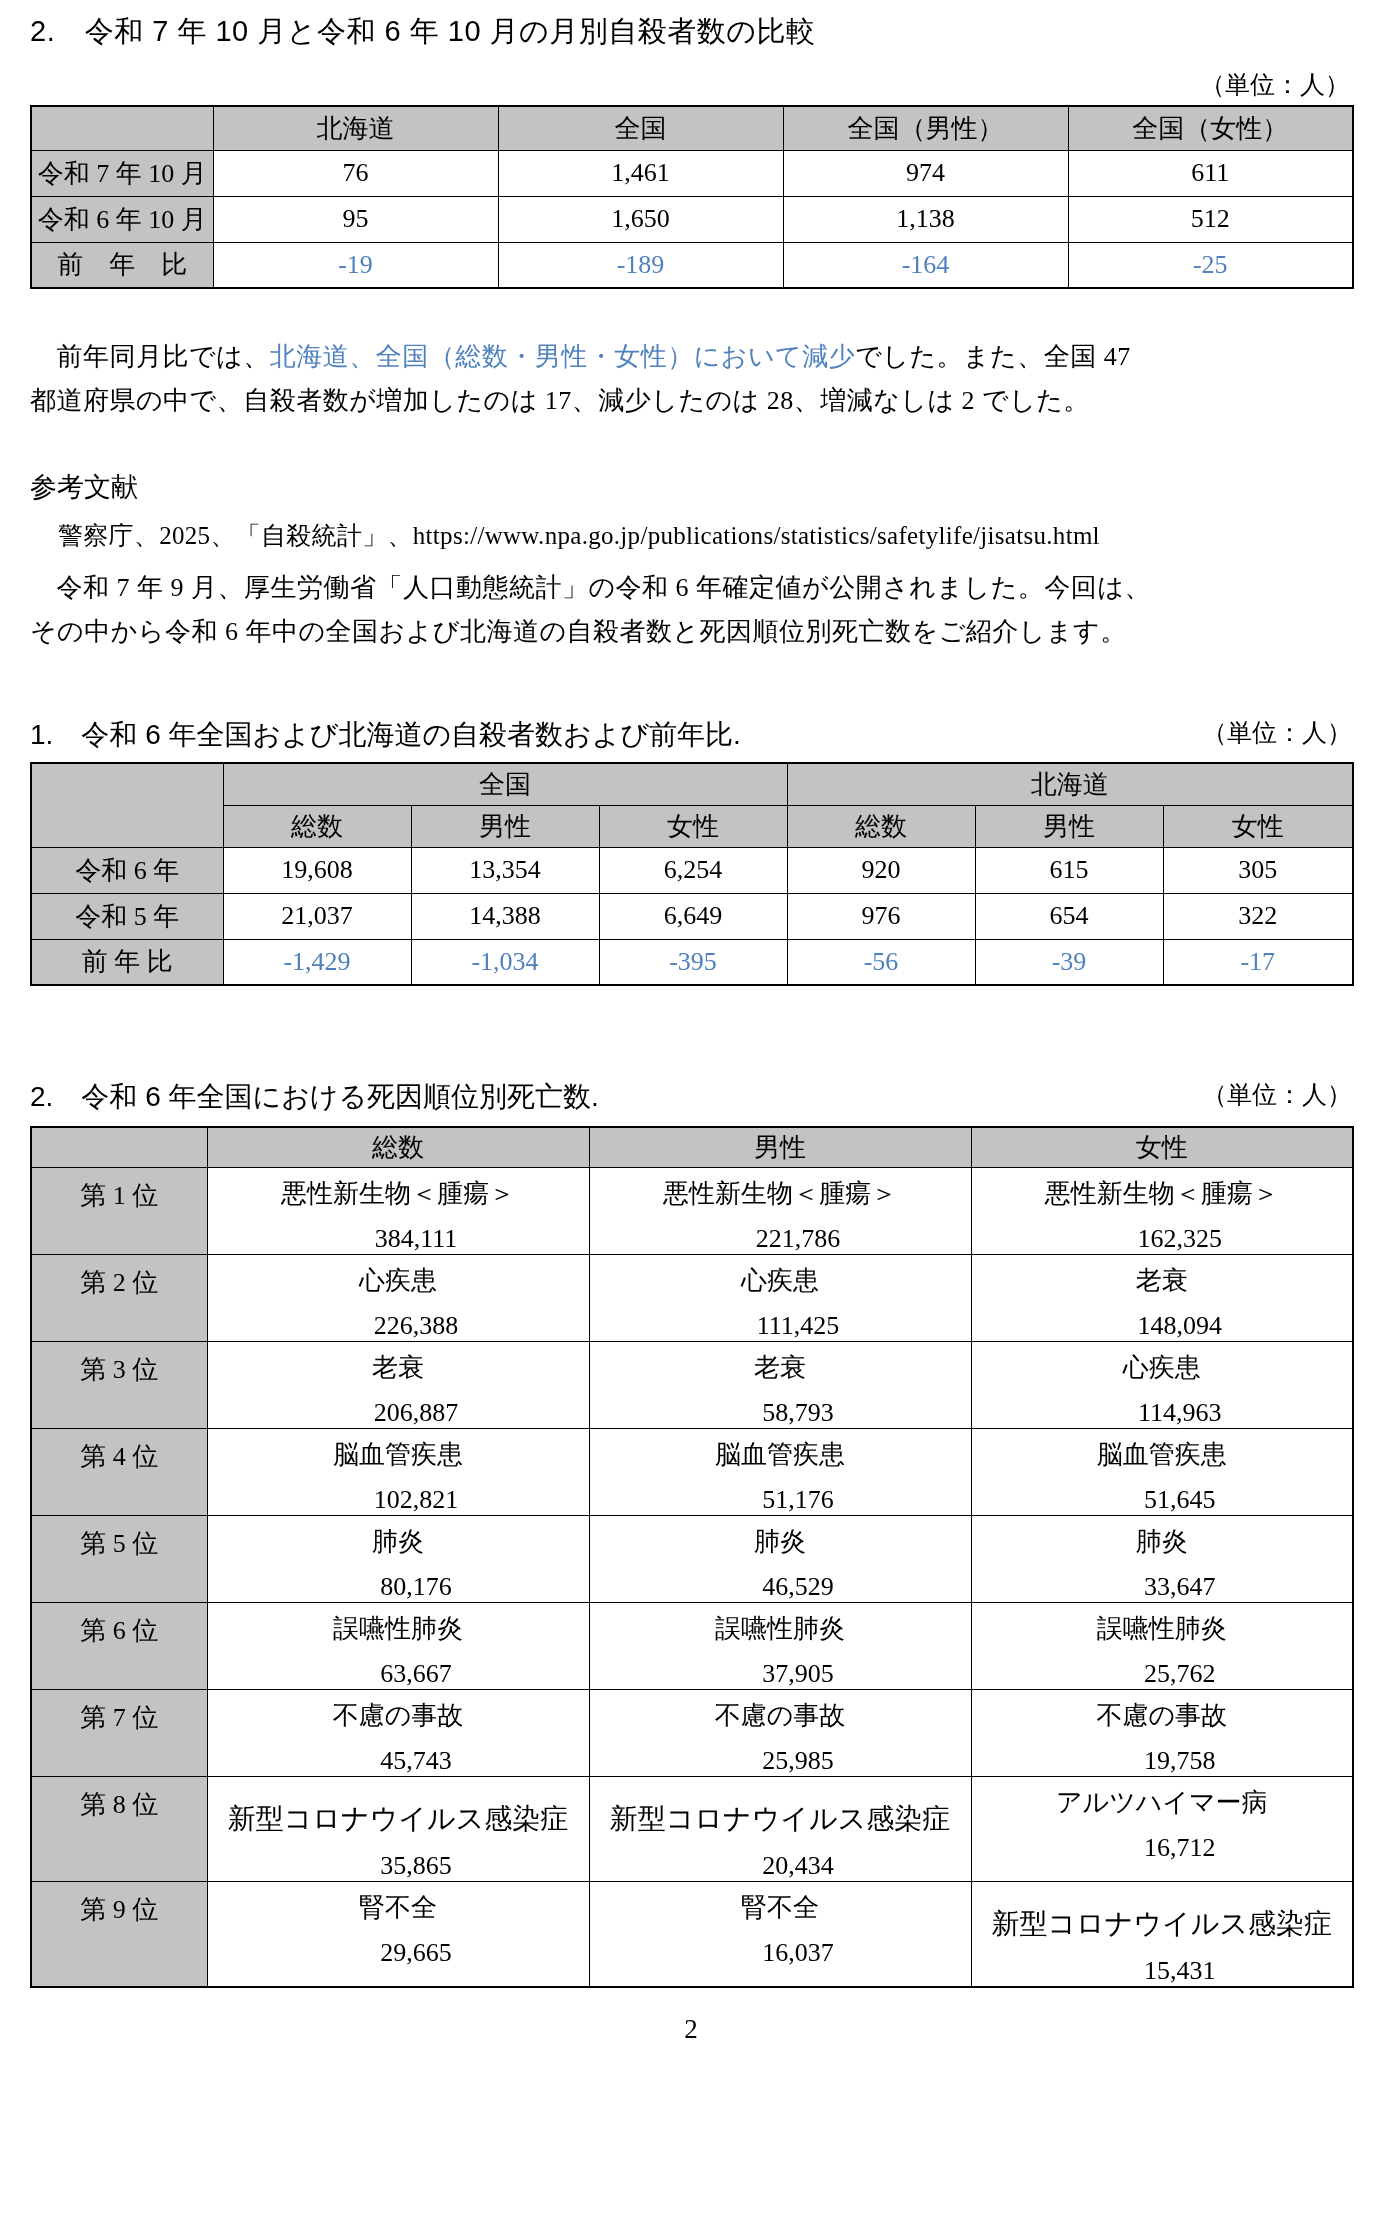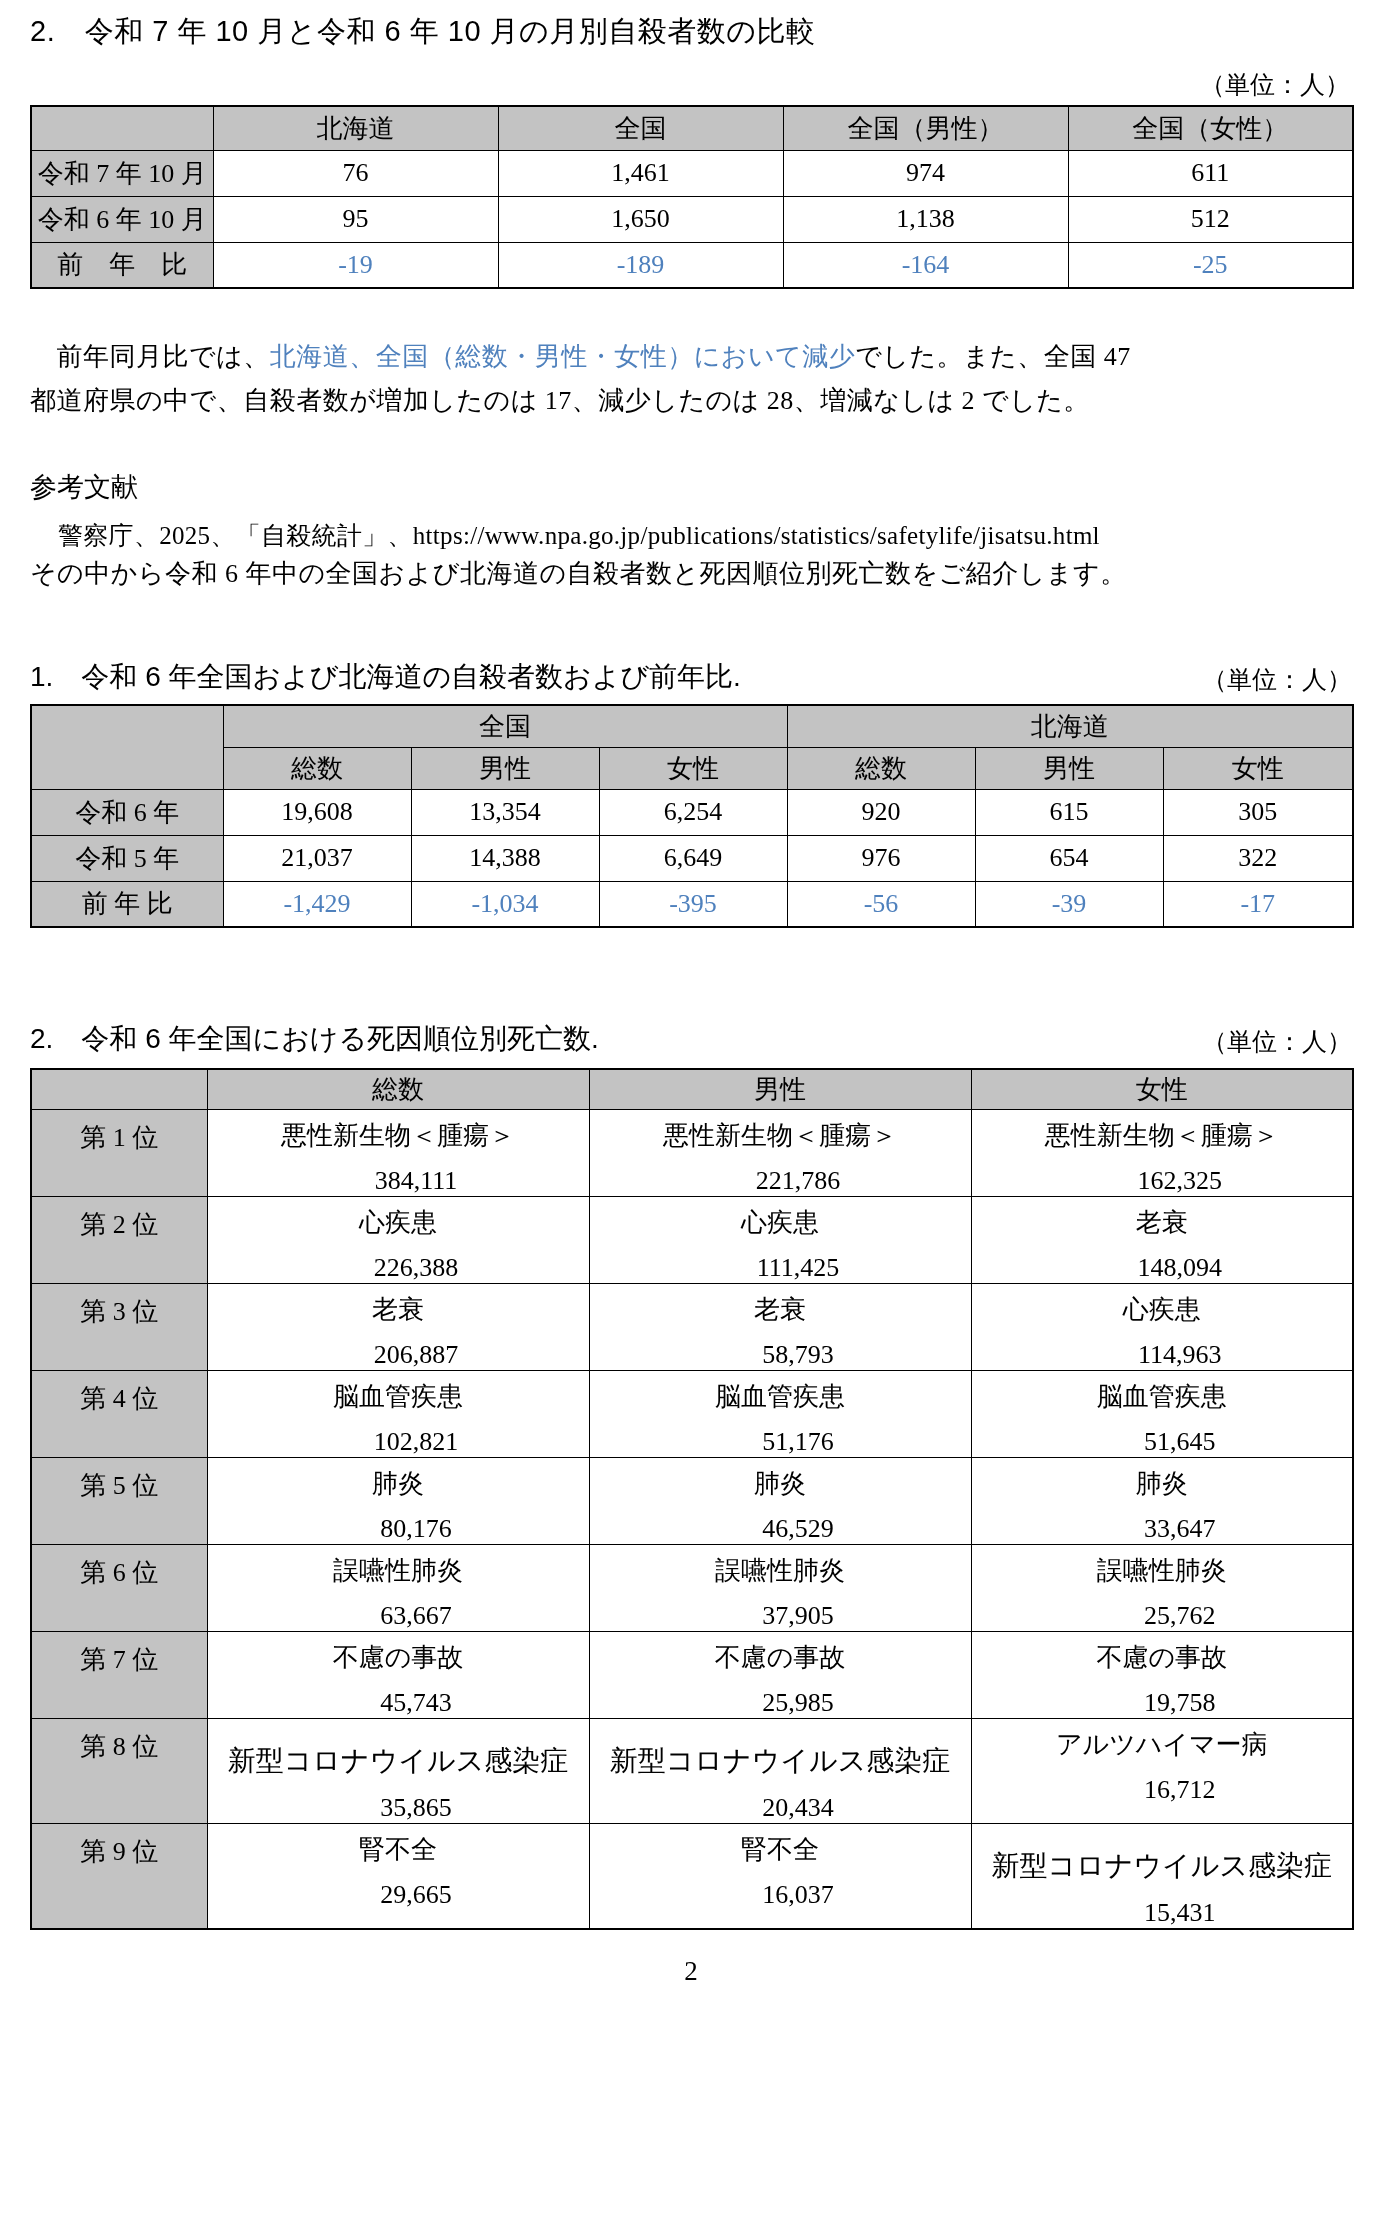--- a/index.html
+++ b/index.html
@@ -27,21 +27,21 @@
   .body-line { font-size:26px; line-height:44px; letter-spacing:0.5px; }
   .para1 { margin-top:46px; }
   .accent { color:var(--accent); }
 
   .ref-heading { font-size:27px; margin-top:46px; }
   .ref-line { font-size:25px; margin-top:14px; padding-left:28px; letter-spacing:0.3px; }
 
   .banner { font-size:27px; margin-top:66px; letter-spacing:0.5px; }
   .intro { margin-top:14px; }
 
-  .sec-head { display:flex; justify-content:space-between; align-items:flex-end; margin-top:62px; }
+  .sec-head { display:flex; justify-content:space-between; margin-top:62px; }
   .sec-title { font-size:28px; }
   .unit-inline { font-size:25px; }
 
   .t2 { margin-top:8px; }
   .t2 thead tr { height:42px; }
   .t2 tbody tr { height:46px; }
 
   .t1 tbody tr:last-child td:not(.hd),
   .t2 tbody tr:last-child td:not(.hd) { color:var(--accent); }
 
@@ -111,20 +111,21 @@
   </table>
 
   <p class="body-line para1">
     <span>　前年同月比では、</span><span class="accent">北海道、全国（総数・男性・女性）において減少</span><span>でした。また、全国 47</span>
   </p>
   <p class="body-line">都道府県の中で、自殺者数が増加したのは 17、減少したのは 28、増減なしは 2 でした。</p>
 
   <div class="ref-heading h-gothic">参考文献</div>
   <p class="ref-line">警察庁、2025、「自殺統計」、https://www.npa.go.jp/publications/statistics/safetylife/jisatsu.html</p>
 
+  <p class="body-line intro">　令和 7 年 9 月、厚生労働省「人口動態統計」の令和 6 年確定値が公開されました。今回は、</p>
   <p class="body-line">その中から令和 6 年中の全国および北海道の自殺者数と死因順位別死亡数をご紹介します。</p>
 
   <div class="sec-head">
     <div class="sec-title h-gothic">1.　令和 6 年全国および北海道の自殺者数および前年比.</div>
     <div class="unit-inline">（単位：人）</div>
   </div>
 
   <table class="t t2">
     <colgroup>
       <col style="width:192px">

